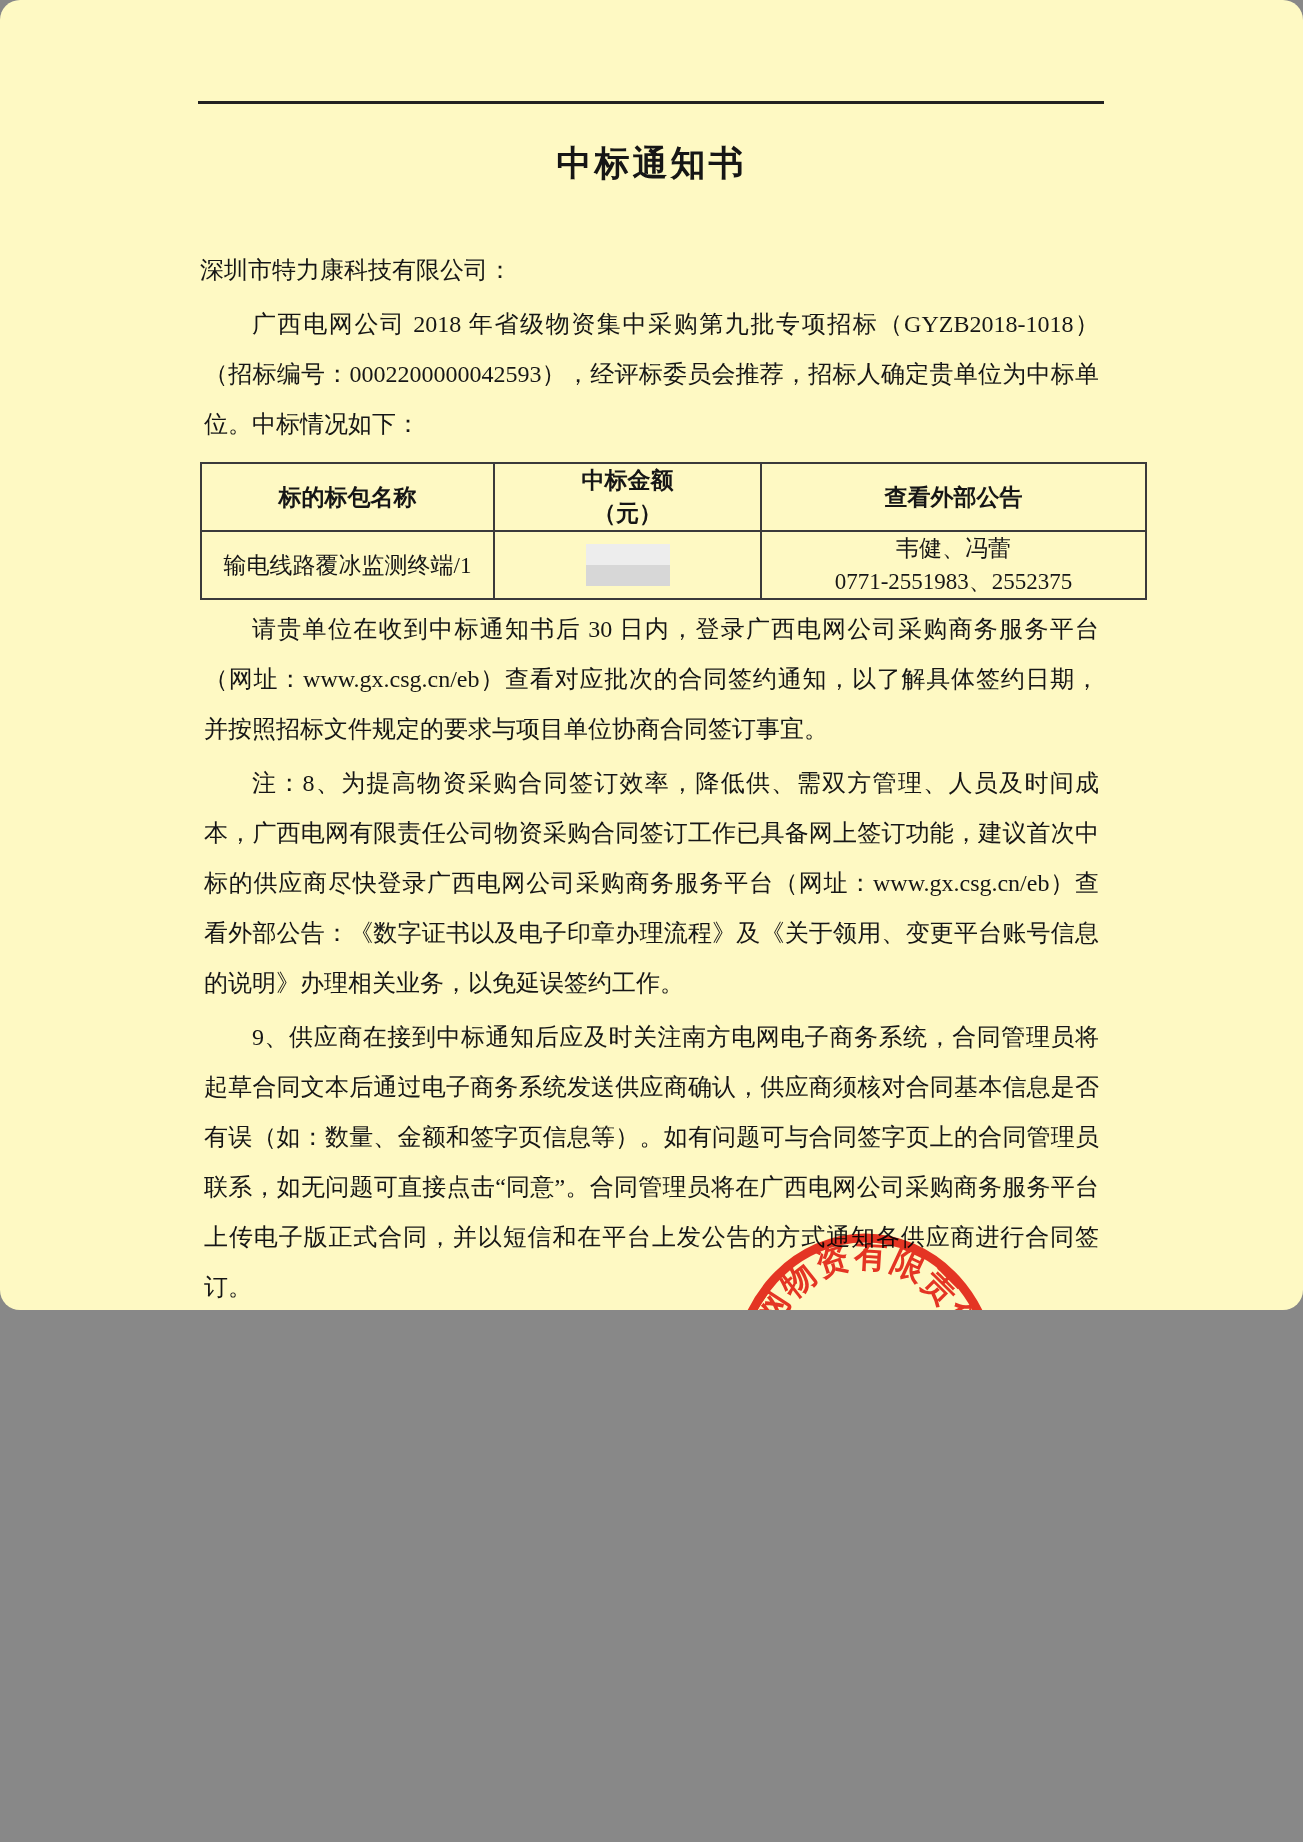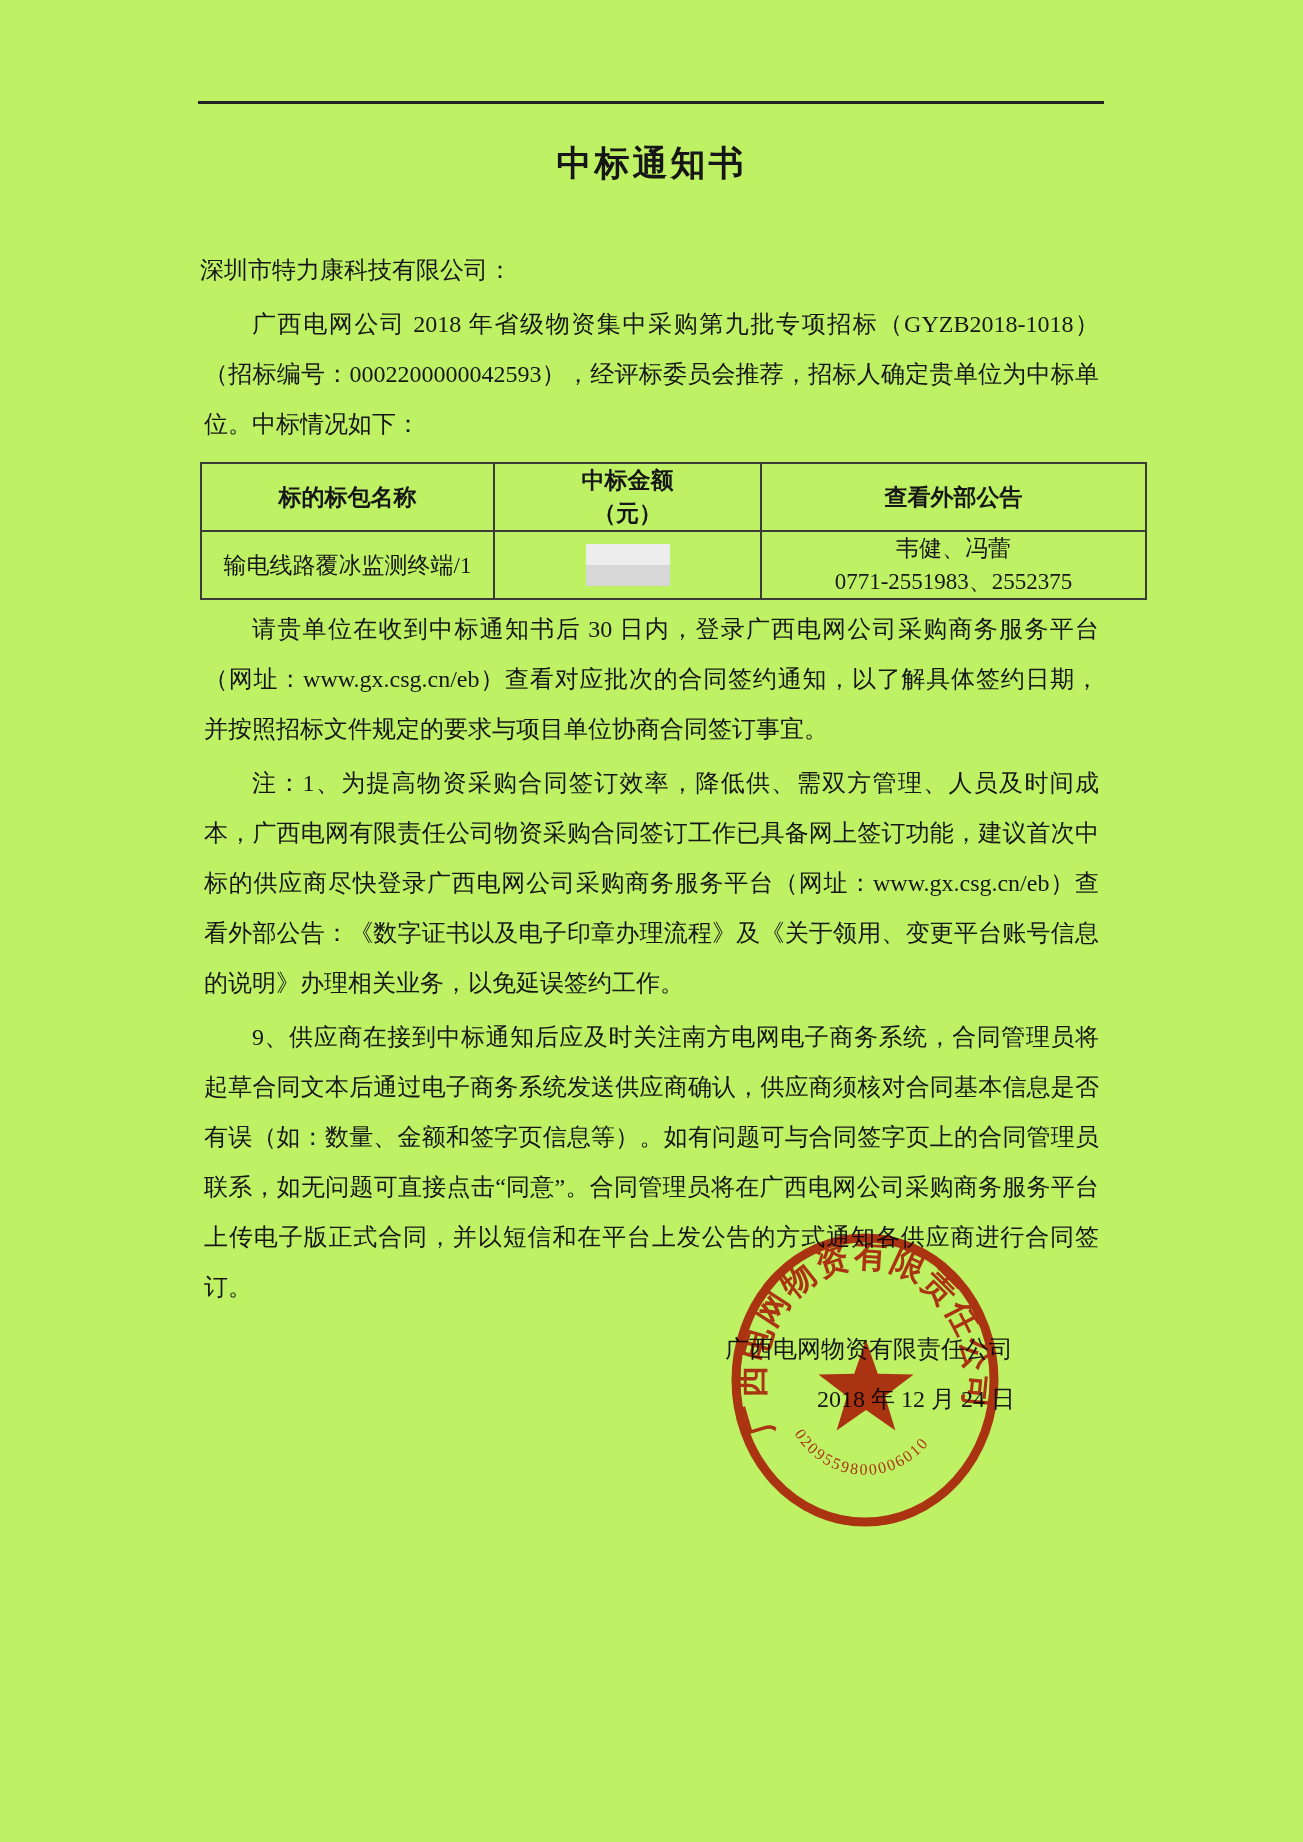--- a/index.html
+++ b/index.html
@@ -1,22 +1,23 @@
 <!DOCTYPE html>
 <html><head>
 <meta charset="utf-8">
 <style>
   html,body{margin:0;padding:0;background:#888;}
   .page{
     position:relative;
-    width:1303px;height:1842px;
-    background:#bef264;
+    width:1303px;height:1310px;
+    background:#fef9c3;
     font-family:"Liberation Serif","DejaVu Serif",serif;
     color:#161616;
     overflow:hidden;
+    border-radius:20px;
   }
   .top-rule{
     position:absolute;left:198px;top:101px;width:906px;height:0;
     border-top:3px solid #222222;
   }
   .doc-title{
     position:absolute;top:140px;left:0;width:100%;
     text-align:center;
     font-size:35px;font-weight:700;letter-spacing:3px;
   }
@@ -98,21 +99,21 @@
         </td>
         <td class="c3">
           <div>韦健、冯蕾</div>
           <div>0771-2551983、2552375</div>
         </td>
       </tr>
     </tbody>
       </table>
 
     <p class="para">请贵单位在收到中标通知书后 30 日内，登录广西电网公司采购商务服务平台（网址：www.gx.csg.cn/eb）查看对应批次的合同签约通知，以了解具体签约日期，并按照招标文件规定的要求与项目单位协商合同签订事宜。</p>
-    <p class="para">注：1、为提高物资采购合同签订效率，降低供、需双方管理、人员及时间成本，广西电网有限责任公司物资采购合同签订工作已具备网上签订功能，建议首次中标的供应商尽快登录广西电网公司采购商务服务平台（网址：www.gx.csg.cn/eb）查看外部公告：《数字证书以及电子印章办理流程》及《关于领用、变更平台账号信息的说明》办理相关业务，以免延误签约工作。</p>
+    <p class="para">注：8、为提高物资采购合同签订效率，降低供、需双方管理、人员及时间成本，广西电网有限责任公司物资采购合同签订工作已具备网上签订功能，建议首次中标的供应商尽快登录广西电网公司采购商务服务平台（网址：www.gx.csg.cn/eb）查看外部公告：《数字证书以及电子印章办理流程》及《关于领用、变更平台账号信息的说明》办理相关业务，以免延误签约工作。</p>
     <p class="para">9、供应商在接到中标通知后应及时关注南方电网电子商务系统，合同管理员将起草合同文本后通过电子商务系统发送供应商确认，供应商须核对合同基本信息是否有误（如：数量、金额和签字页信息等）。如有问题可与合同签字页上的合同管理员联系，如无问题可直接点击“同意”。合同管理员将在广西电网公司采购商务服务平台上传电子版正式合同，并以短信和在平台上发公告的方式通知各供应商进行合同签订。</p>
 
     <div class="sign-block">
       <div class="sign-company">广西电网物资有限责任公司</div>
       <div class="sign-date">2018 年 12 月 24 日</div>
     </div>
 
   </div>
 
   <svg class="seal" viewBox="0 0 306 316" xmlns="http://www.w3.org/2000/svg">

